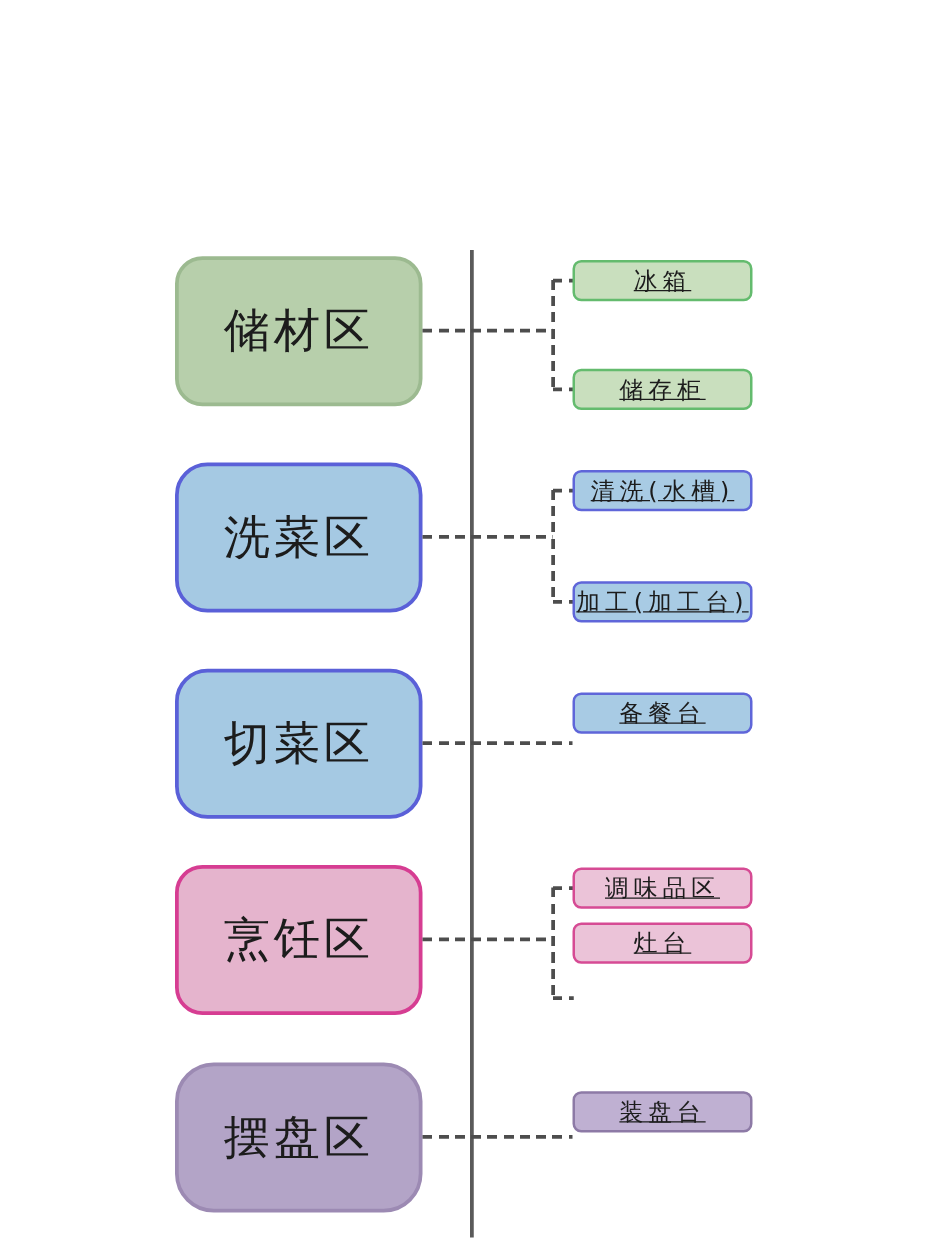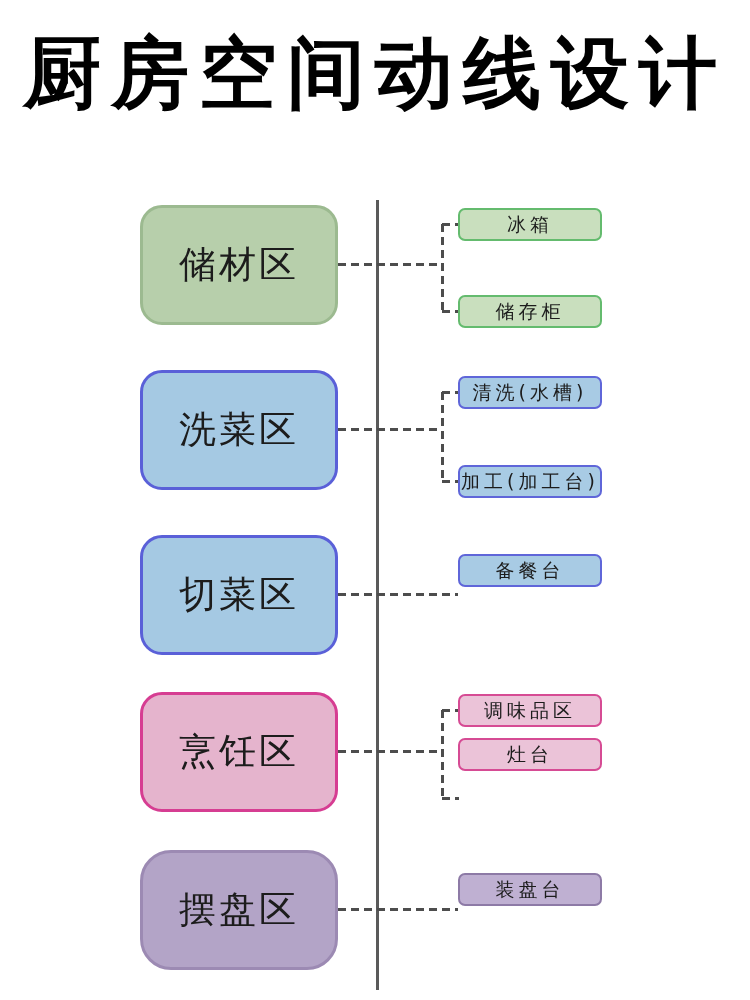--- a/index.html
+++ b/index.html
@@ -47,48 +47,48 @@
     position:absolute;
     left:458px;
     width:144px; height:33px;
     border-radius:7px;
     border:2px solid;
     display:flex; align-items:center; justify-content:center;
     font-size:19px;
     letter-spacing:4px;
     color:var(--text, #1c1c1c);
     white-space:nowrap;
+    text-decoration:underline;
   }
 
   .h-dash {
     position:absolute; height:3px;
     background:repeating-linear-gradient(90deg,
       var(--connector,#4d4d4d) 0 8px, transparent 8px 13px);
   }
   .v-dash {
     position:absolute; width:3px;
     background:repeating-linear-gradient(180deg,
       var(--connector,#4d4d4d) 0 8px, transparent 8px 13px);
   }
 
   .theme-green  .main-box  { background:var(--green-fill);  border-color:var(--green-border); }
   .theme-green  .child-box { background:var(--green-child-fill);  border-color:var(--green-child-border); }
-  .theme-blue   .main-box  { background:var(--blue-fill);   border-color:var(--blue-border); }
+  .theme-blue   .main-box  { background:var(--blue-fill);   border-color:var(--blue-border);border-radius:26px; }
   .theme-blue   .child-box { background:var(--blue-child-fill);   border-color:var(--blue-child-border); }
   .theme-pink   .main-box  { background:var(--pink-fill);   border-color:var(--pink-border); }
   .theme-pink   .child-box { background:var(--pink-child-fill);   border-color:var(--pink-child-border);text-align:right; }
   .theme-purple .main-box  { background:var(--purple-fill); border-color:var(--purple-border);border-radius:31px; }
   .theme-purple .child-box { background:var(--purple-child-fill); border-color:var(--purple-child-border); }
 </style>
 </head>
 <body>
 
 <div class="canvas">
 
-  <h1 class="title">厨房空间动线设计</h1>
 
   <div class="axis"></div>
 
   <section class="zone theme-green">
     <div class="main-box" style="top:205px">储材区</div>
     <div class="h-dash" style="left:338px;top:263px;width:104px"></div>
     <div class="v-dash" style="left:441px;top:224px;height:87px"></div>
     <div class="h-dash" style="left:442px;top:223px;width:17px"></div>
     <div class="h-dash" style="left:442px;top:310px;width:17px"></div>
     <div class="child-box" style="top:208px">冰箱</div>

